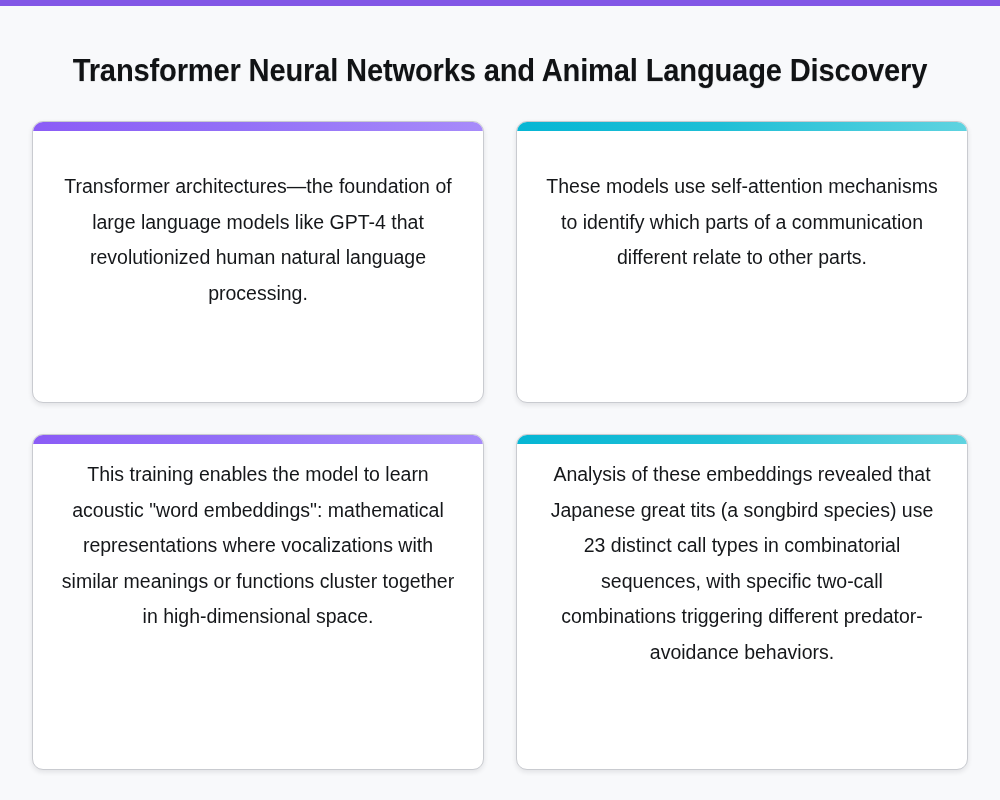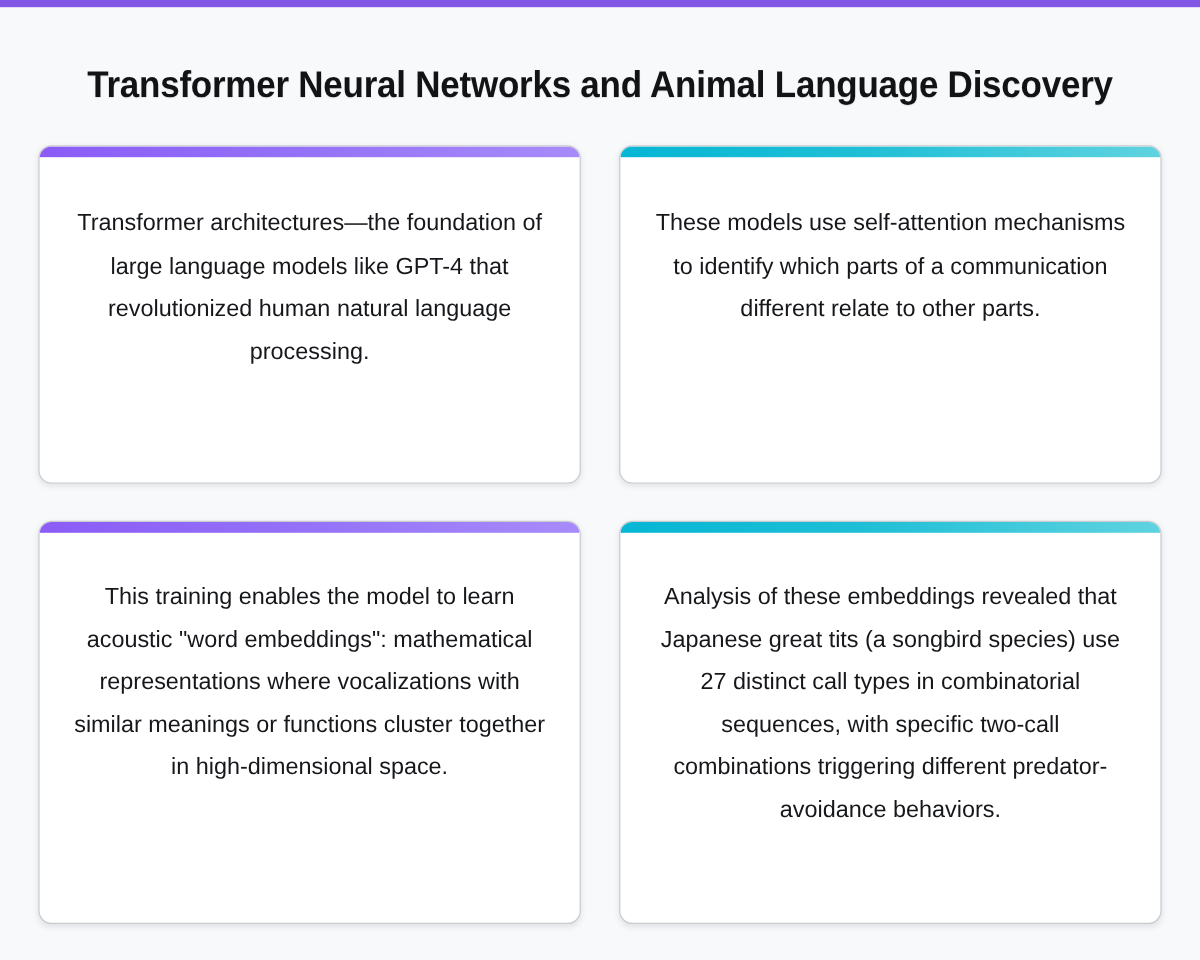--- a/index.html
+++ b/index.html
@@ -93,21 +93,21 @@
     margin: 0;
     text-align: center;
     font-size: 19.5px;
     line-height: 35.5px;
     color: #15171a;
     font-family: "Liberation Sans", sans-serif;
   }
 
   .card.card-3 .card-body,
   .card.card-4 .card-body {
-    padding-top: 36px;
+    padding-top: 13px;
   }
 </style>
 </head>
 <body>
 
 <div id="top-accent-bar"></div>
 
 <h1 id="page-title">Transformer Neural Networks and Animal Language Discovery</h1>
 
 <div id="card-grid">
@@ -129,17 +129,17 @@
   <div class="card card-3 accent-purple">
     <div class="card-accent"></div>
     <div class="card-body">
       <p class="card-text">This training enables the model to learn acoustic "word embeddings": mathematical representations where vocalizations with similar meanings or functions cluster together in high-dimensional space.</p>
     </div>
   </div>
 
   <div class="card card-4 accent-teal">
     <div class="card-accent"></div>
     <div class="card-body">
-      <p class="card-text">Analysis of these embeddings revealed that Japanese great tits (a songbird species) use 27 distinct call types in combinatorial sequences, with specific two-call combinations triggering different predator-avoidance behaviors.</p>
+      <p class="card-text">Analysis of these embeddings revealed that Japanese great tits (a songbird species) use 23 distinct call types in combinatorial sequences, with specific two-call combinations triggering different predator-avoidance behaviors.</p>
     </div>
   </div>
 
 </div>
 
 </body></html>

